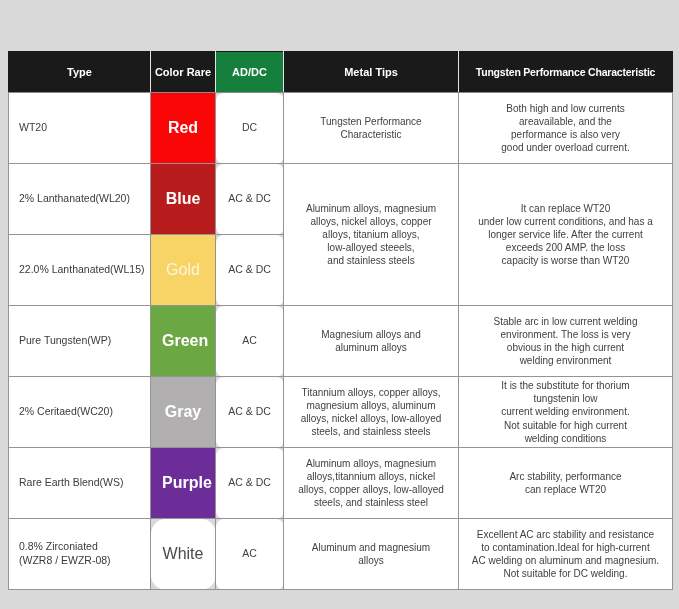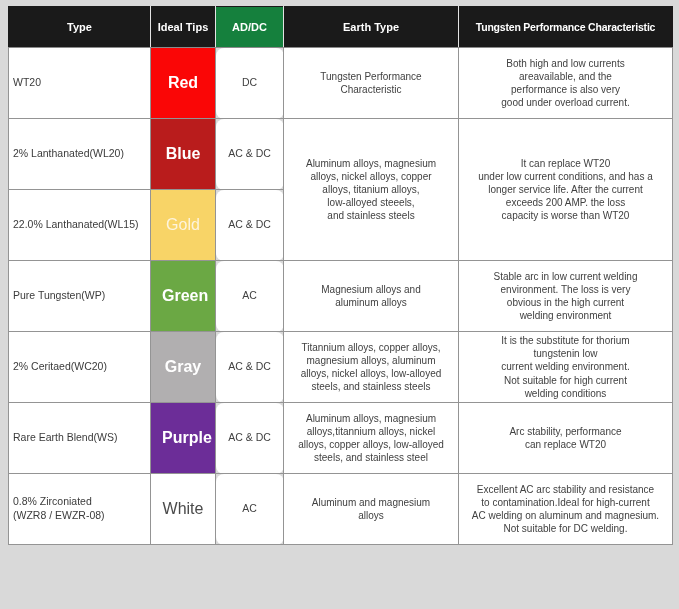--- a/index.html
+++ b/index.html
@@ -12,20 +12,21 @@
   }
   .table-wrap {
     position:absolute;
     left:8px; top:6px;
     width:664px; height:542px;
   }
   table {
     width:664px; height:395px;
     border-collapse:collapse;
     table-layout:fixed;
+    margin-top:45px;
   }
   thead tr { height:41px; }
   tbody tr { height:71px; }
   th {
     color:#ffffff;
     font-size:11px;
     font-weight:bold;
     text-align:center;
     vertical-align:middle;
     border-top:1px solid #1a1a1a;
@@ -41,21 +42,21 @@
     color:#414141;
     font-size:10px;
     line-height:1.32;
     text-align:center;
     vertical-align:middle;
     white-space:pre-line;
     padding:2px 3px;
   }
   td.type-cell {
     text-align:left;
-    padding-left:4px;
+    padding-left:10px;
     font-size:10.5px;
     color:#3b3b3b;
   }
   td.color-cell {
     font-size:16px;
     padding:11px;
   }
   td.current-cell { font-size:10.5px;border-radius:8px; }
 </style>
 </head>
@@ -66,23 +67,23 @@
     <colgroup>
       <col style="width:142px">
       <col style="width:65px">
       <col style="width:68px">
       <col style="width:175px">
       <col style="width:214px">
     </colgroup>
     <thead>
       <tr>
         <th style="background-color: rgb(26, 26, 26);">Type</th>
-        <th style="background-color: rgb(26, 26, 26);">Ideal Tips</th>
+        <th style="background-color: rgb(26, 26, 26);">Color Rare</th>
         <th style="background-color: #15803d;">AD/DC</th>
-        <th style="background-color: rgb(26, 26, 26);">Earth Type</th>
+        <th style="background-color: rgb(26, 26, 26);">Metal Tips</th>
         <th style="background-color: rgb(26, 26, 26);">Tungsten Performance Characteristic</th>
       </tr>
     </thead>
     <tbody>
       <tr>
         <td class="type-cell">WT20</td>
         <td class="color-cell" style="background-color: rgb(250, 6, 6); color: rgb(255, 255, 255); font-weight: bold;">Red</td>
         <td class="current-cell">DC</td>
         <td>Tungsten Performance
 Characteristic</td>
@@ -143,21 +144,21 @@
         <td>Aluminum alloys, magnesium
 alloys,titannium alloys, nickel
 alloys, copper alloys, low-alloyed
 steels, and stainless steel</td>
         <td>Arc stability, performance
 can replace WT20</td>
       </tr>
       <tr>
         <td class="type-cell">0.8% Zirconiated
 (WZR8 / EWZR-08)</td>
-        <td class="color-cell" style="background-color: rgb(255, 255, 255); color: rgb(74, 74, 74); font-weight: normal;">White</td>
+        <td class="color-cell" style="background-color: rgb(255, 255, 255); color: rgb(74, 74, 74); font-weight: normal; border-radius: 15px;">White</td>
         <td class="current-cell">AC</td>
         <td>Aluminum and magnesium
 alloys</td>
         <td>Excellent AC arc stability and resistance
 to contamination.Ideal for high-current
 AC welding on aluminum and magnesium.
 Not suitable for DC welding.</td>
       </tr>
     </tbody>
   </table>

